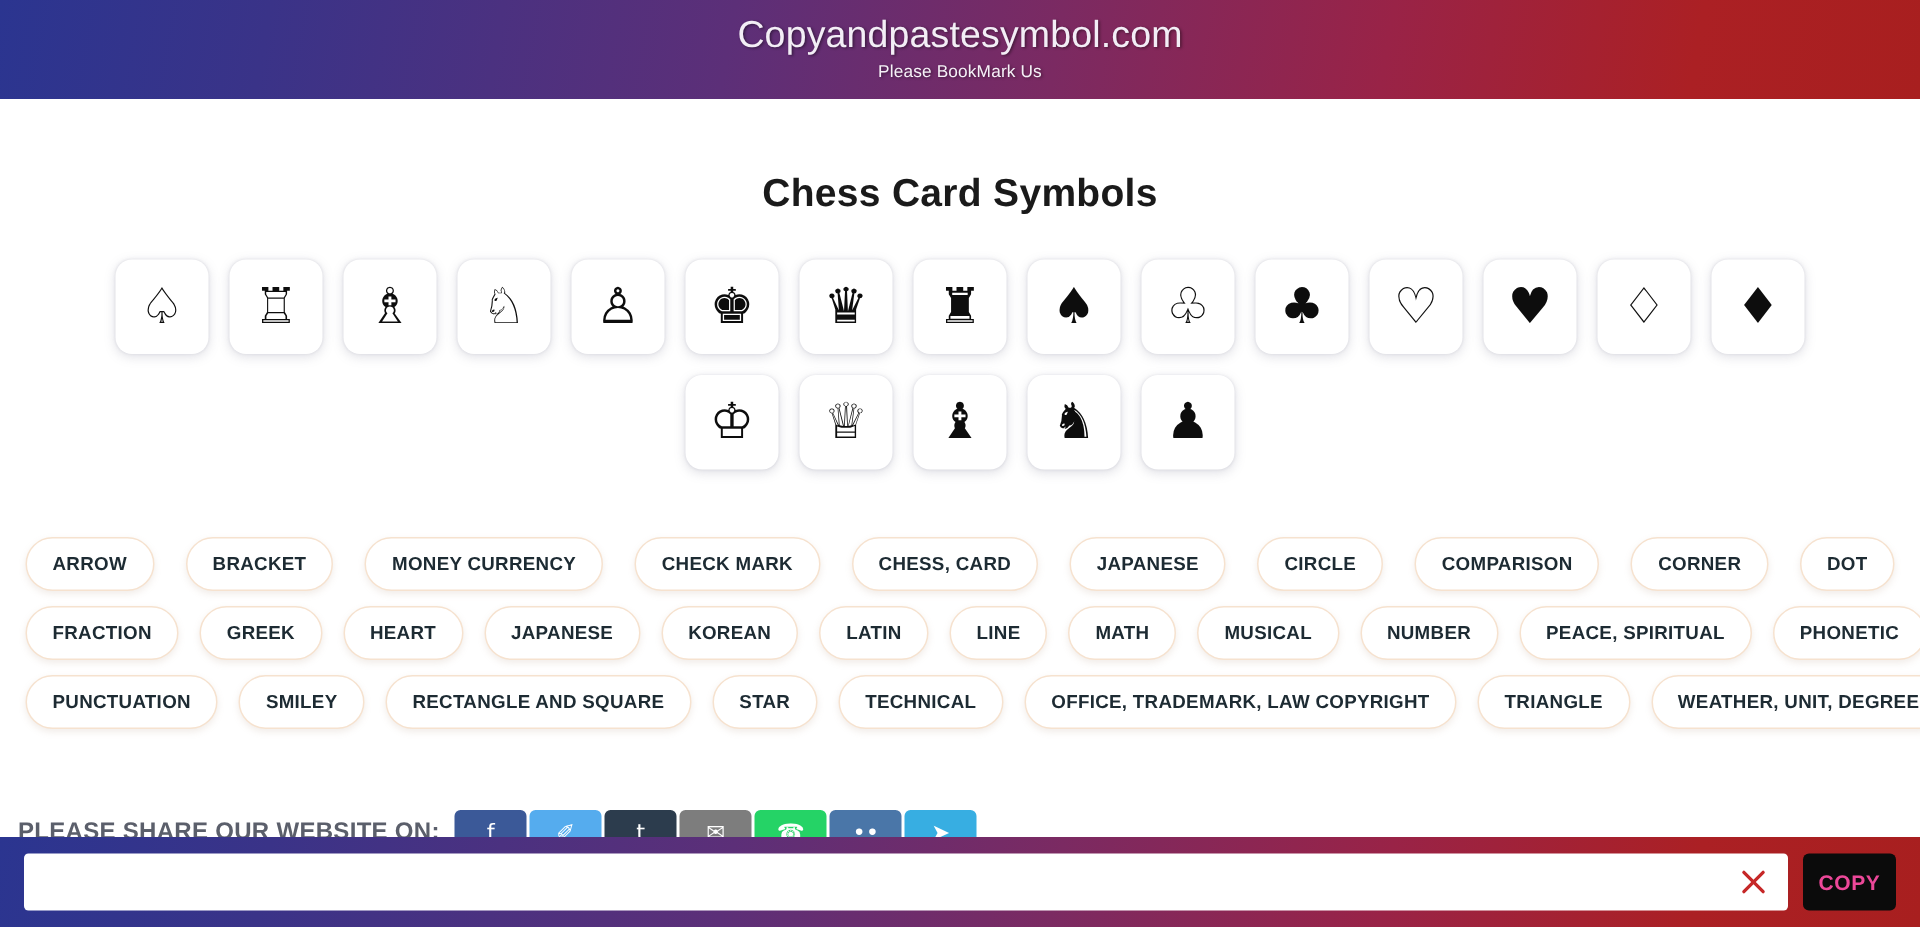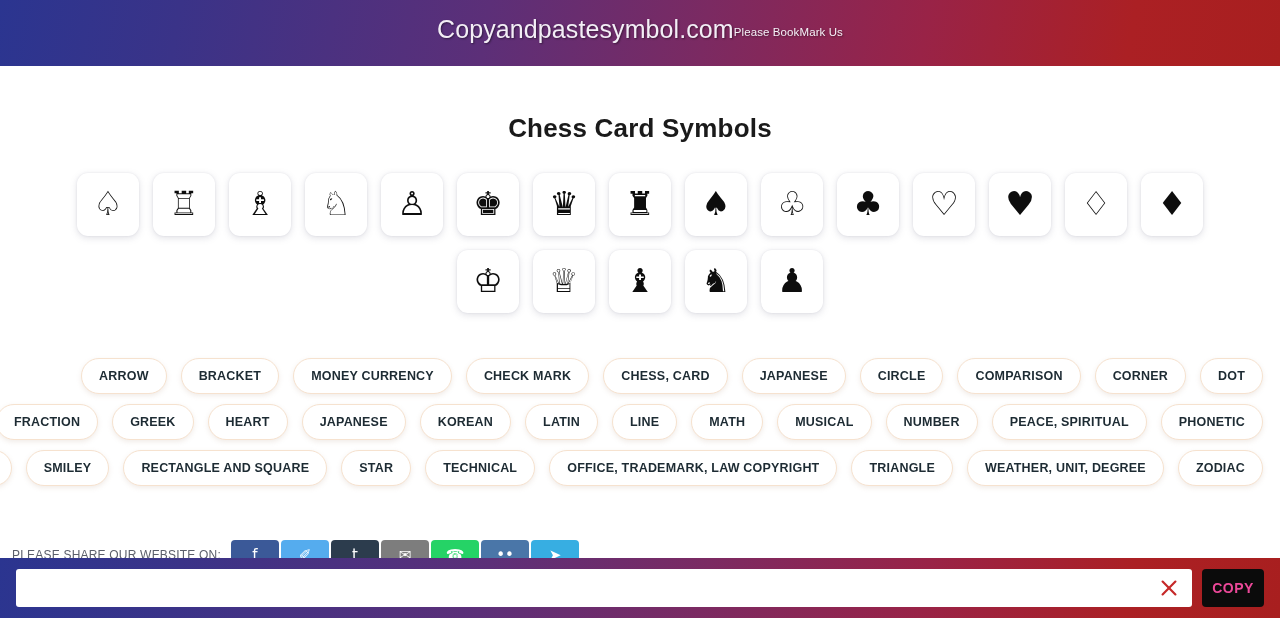--- a/index.html
+++ b/index.html
@@ -12,21 +12,21 @@
     font-family: "Liberation Sans", sans-serif;
   }
 
   
   .site-header {
     position: relative;
     width: 1280px;
     height: 68px;
     background: linear-gradient(100deg, #2b3590 0%, #3a3388 14%, #5c2f78 38%, #7b2a62 55%, #992347 72%, #ab2024 88%, #a81f1f 100%);
     display: flex;
-    flex-direction: row;
+    flex-direction: column;
     align-items: center;
     justify-content: center;
     border-bottom: 2px solid #ffffff;
   }
   .site-title {
     color: #f3eef6;
     font-size: 25px;
     font-weight: 400;
     letter-spacing: 0.1px;
     text-shadow: 1px 1px 2px rgba(0,0,0,0.45);
@@ -95,21 +95,21 @@
   }
 
   
   .chip-area {
     width: 1280px;
     padding: 0 10px;
     margin-top: 38px;
   }
   .chip-row {
     display: flex;
-    justify-content: flex-end;
+    justify-content: space-between;
     align-items: center;
     flex-wrap: nowrap;
     margin-bottom: 10px;
   }
   .chip {
     display: inline-flex;
     align-items: center;
     justify-content: center;
     height: 36px;
     padding: 0 17px;
@@ -131,22 +131,22 @@
   .share-strip {
     position: absolute;
     top: 540px;
     left: 0;
     width: 1280px;
     display: flex;
     align-items: center;
     padding-left: 12px;
   }
   .share-label {
-    font-size: 12px;
-    font-weight: normal;
+    font-size: 16px;
+    font-weight: bold;
     color: #5b5f6b;
     letter-spacing: 0.2px;
     white-space: nowrap;
     margin-right: 10px;
   }
   .share-btn {
     width: 48px;
     height: 30px;
     border-radius: 4px;
     margin-right: 2px;

